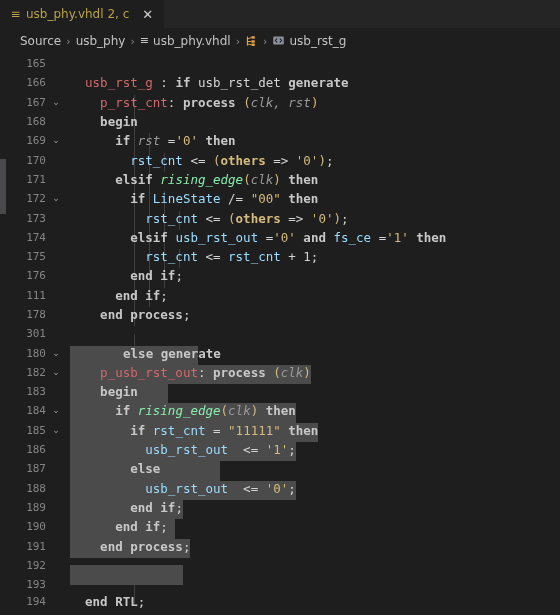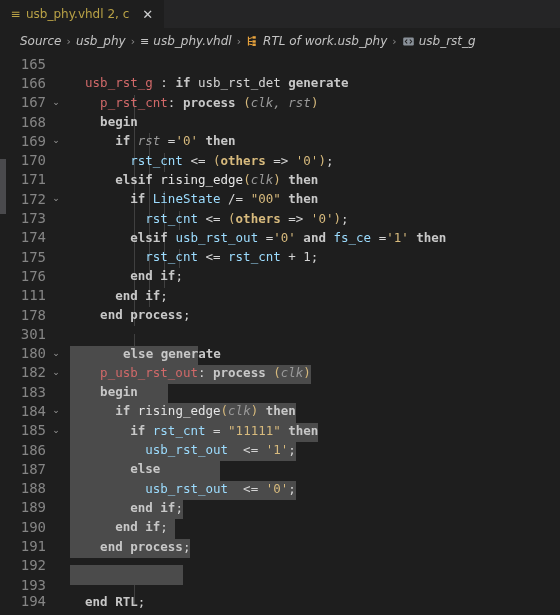--- a/index.html
+++ b/index.html
@@ -49,21 +49,21 @@
     background: #1e1e1e;
     display: flex;
     align-items: center;
     padding-left: 20px;
     font-family: "DejaVu Sans", sans-serif;
     font-size: 12px;
     color: #a9a9a9;
     white-space: nowrap;
     overflow: hidden;
   }
-  .crumb { display: inline-flex; align-items: flex-end; gap: 4px; font-style: italic; }
+  .crumb { display: inline-flex; align-items: flex-start; gap: 4px; }
   .crumb-text { color: #c3c3c3; }
   .crumb-sep {
     color: #8c8c8c; padding: 0 5px; font-size: 11px; display:inline-block;
   }
   .crumb-ico { display: inline-flex; align-items:center; }
 
   
   #editor {
     position: relative;
     height: 561px;
@@ -92,21 +92,21 @@
     font-family: "DejaVu Sans Mono", monospace;
     font-size: 12.5px;
   }
   .lineno {
     width: 48px;
     flex: 0 0 48px;
     text-align: right;
     padding-right: 2px;
     color: #858585;
     font-family: "DejaVu Sans Mono", monospace;
-    font-size: 14px;
+    font-size: 11px;
     user-select: none;
   }
   .fold {
     width: 16px; flex: 0 0 16px;
     text-align: center;
     color: #9a9a9a;
     font-family: "DejaVu Sans", sans-serif;
     font-size: 9px;
     line-height: 1;
     user-select: none;
@@ -132,21 +132,21 @@
     vertical-align: -3px;
     margin-left: 0px;
   }
   
   .t-kw   { color: #c8c8c8; font-weight: bold; }   
   .t-lbl  { color: #d16969; }                      
   .t-id   { color: #9cdcfe; }                      
   .t-plain{ color: #d4d4d4; }
   .t-var  { color: #9a9a9a; font-style: italic; }  
   .t-num  { color: #d7ba7d; }                      
-  .t-fn   { color: #e5e5e5; }
+  .t-fn   { color: #86efac; font-style: italic; }
   .t-others { color: #d7ba7d; font-weight: bold; }
 </style>
 </head>
 <body>
 
 <div id="tabbar">
   <div class="tab">
     <span class="tab-file-icon">≡</span>
     <span class="tab-label">usb_phy.vhdl 2, c</span>
     <span class="tab-close">✕</span>
@@ -173,21 +173,20 @@
   <span class="crumb">
     <span class="crumb-ico">
       <svg width="13" height="13" viewBox="0 0 16 16">
         <path d="M3 2 L3 13" stroke="#e8a33d" stroke-width="1.4" fill="none"></path>
         <path d="M3 5 L8 3 M3 8 L8 8 M3 11 L8 12" stroke="#e8a33d" stroke-width="1.2" fill="none"></path>
         <rect x="8" y="1.5" width="4" height="3" fill="#e8a33d"></rect>
         <rect x="8" y="6.5" width="4" height="3" fill="#e8a33d"></rect>
         <rect x="8" y="10.5" width="4" height="3" fill="#e8a33d"></rect>
       </svg>
     </span>
-    <span class="crumb-text">RTL of work.usb_phy</span>
   </span>
   <span class="crumb-sep">›</span>
 
   <span class="crumb">
     <span class="crumb-ico">
       <svg width="13" height="13" viewBox="0 0 16 16">
         <rect x="1.5" y="3" width="13" height="10" rx="1.5" fill="#8a9199"></rect>
         <path d="M6 6 L4 8 L6 10 M10 6 L12 8 L10 10" stroke="#1e1e1e" stroke-width="1.3" fill="none" stroke-linecap="round" stroke-linejoin="round"></path>
       </svg>
     </span>

